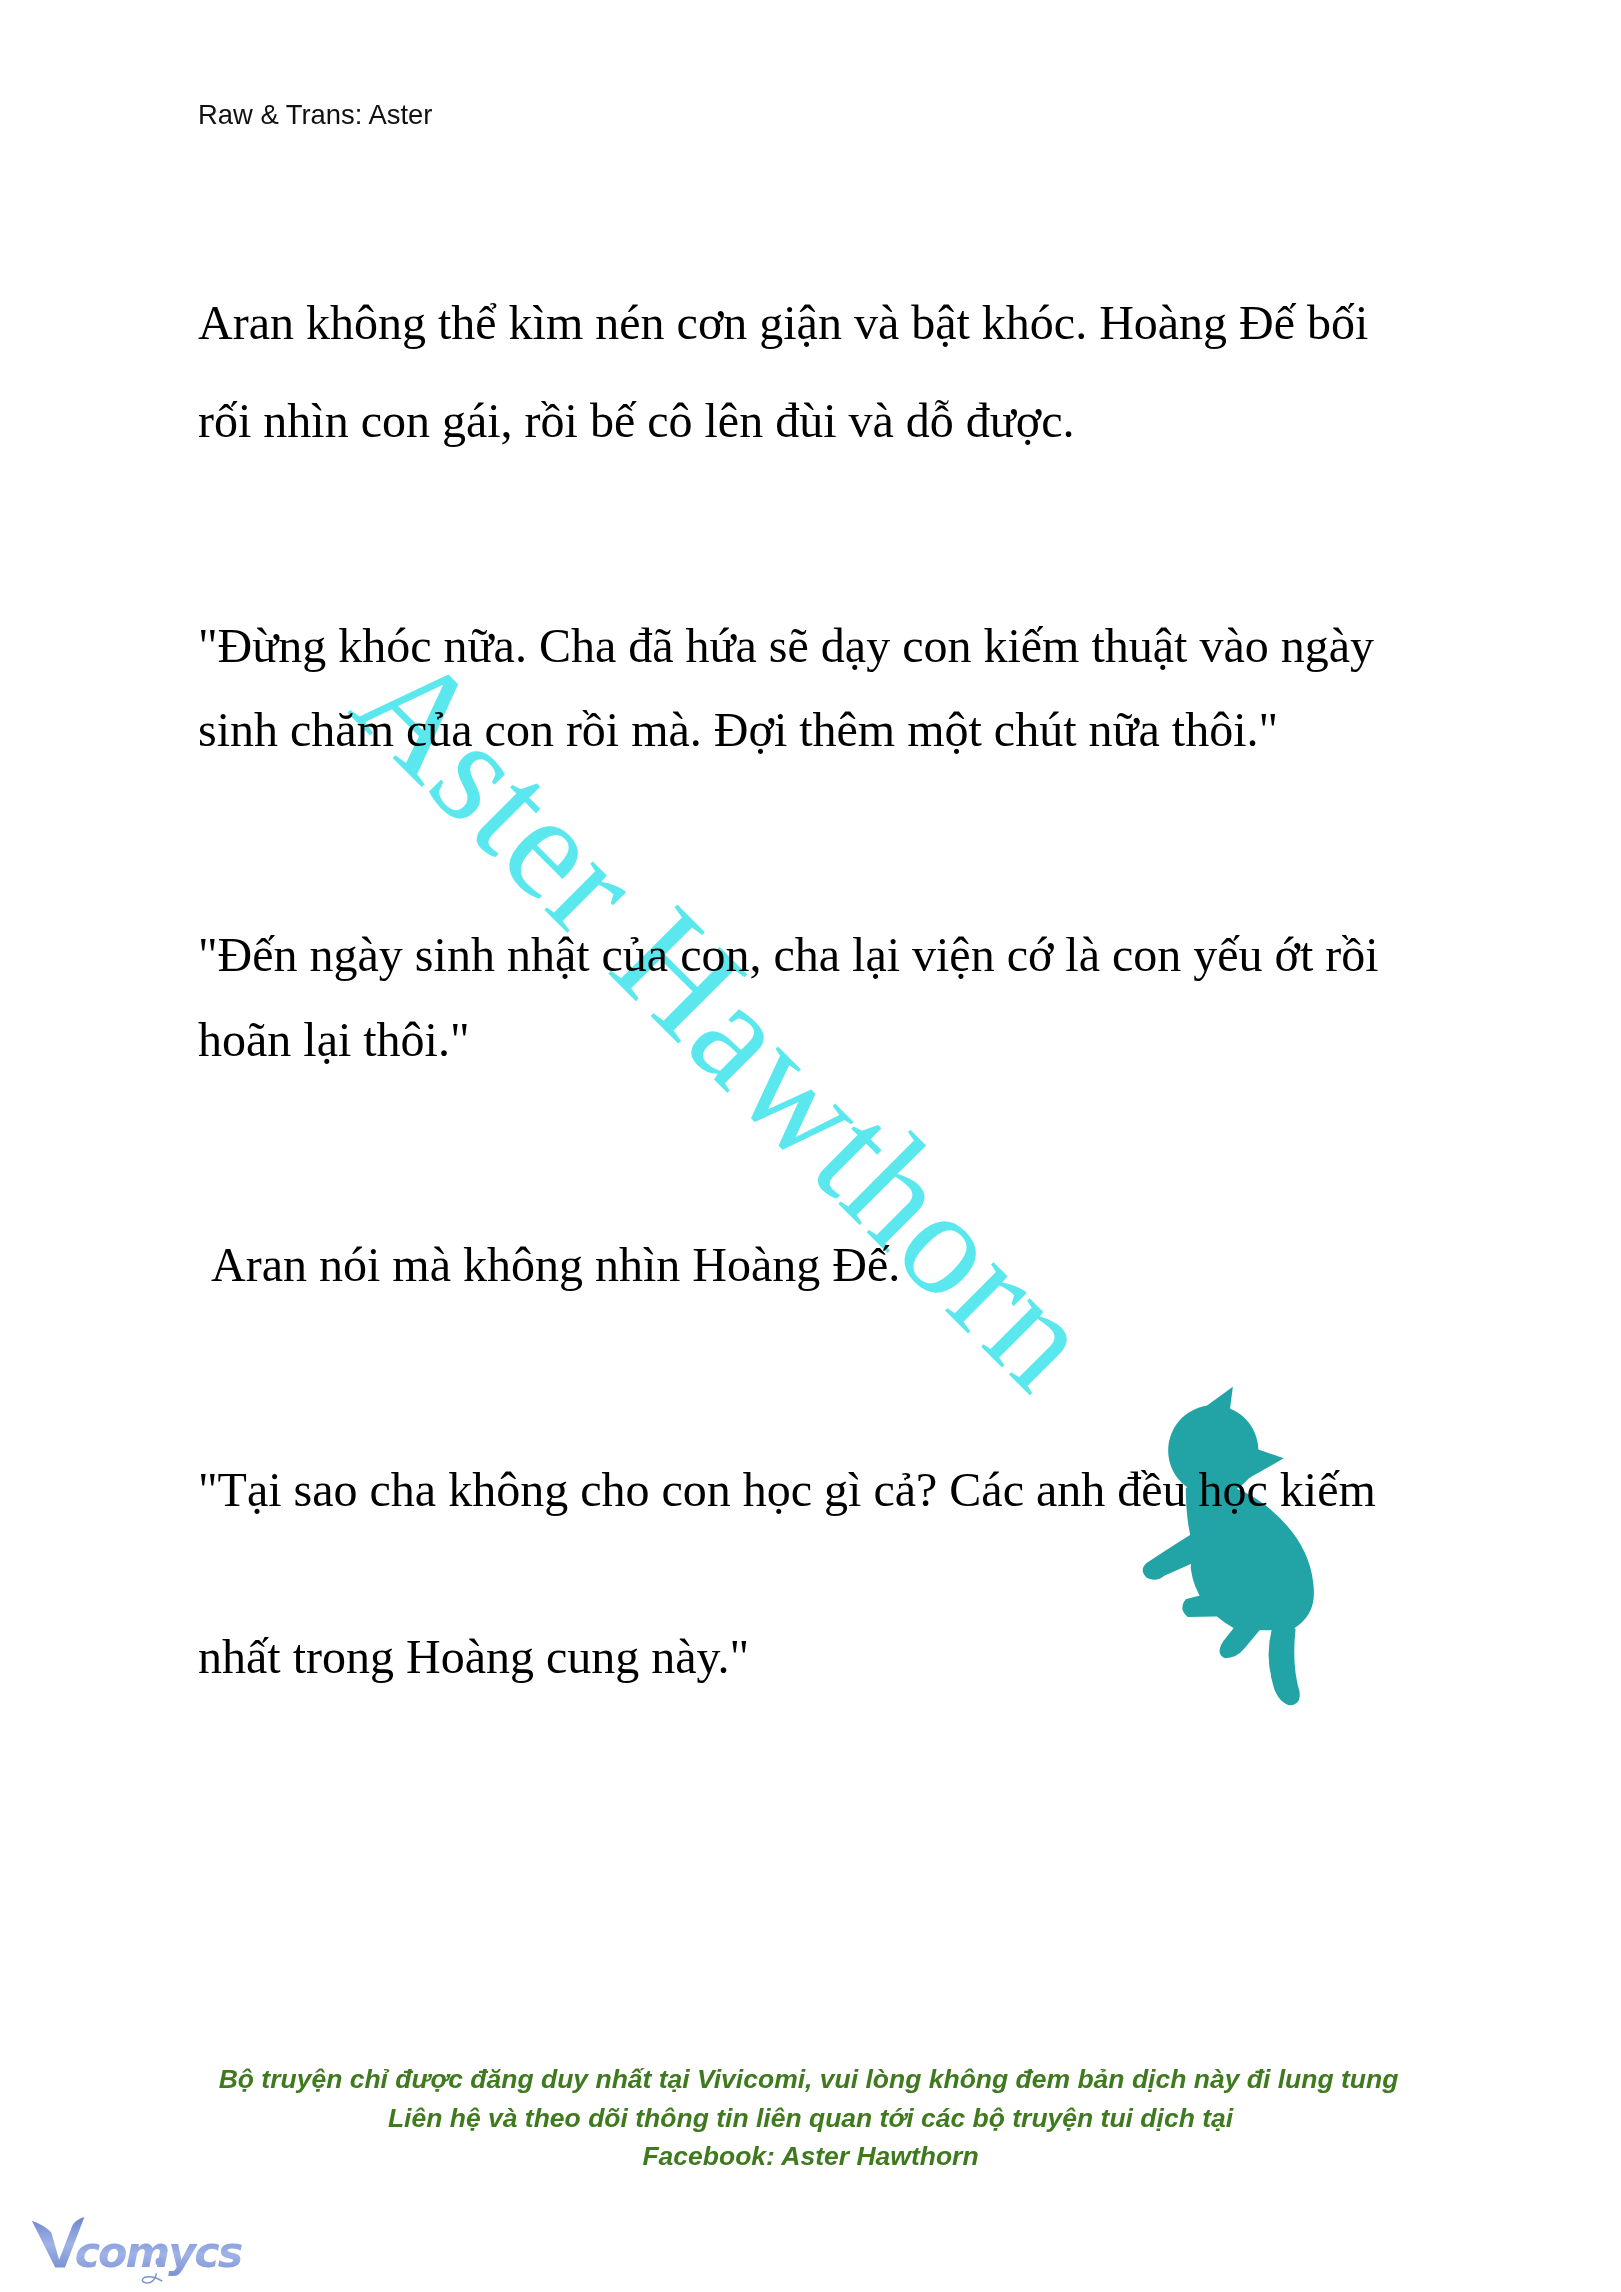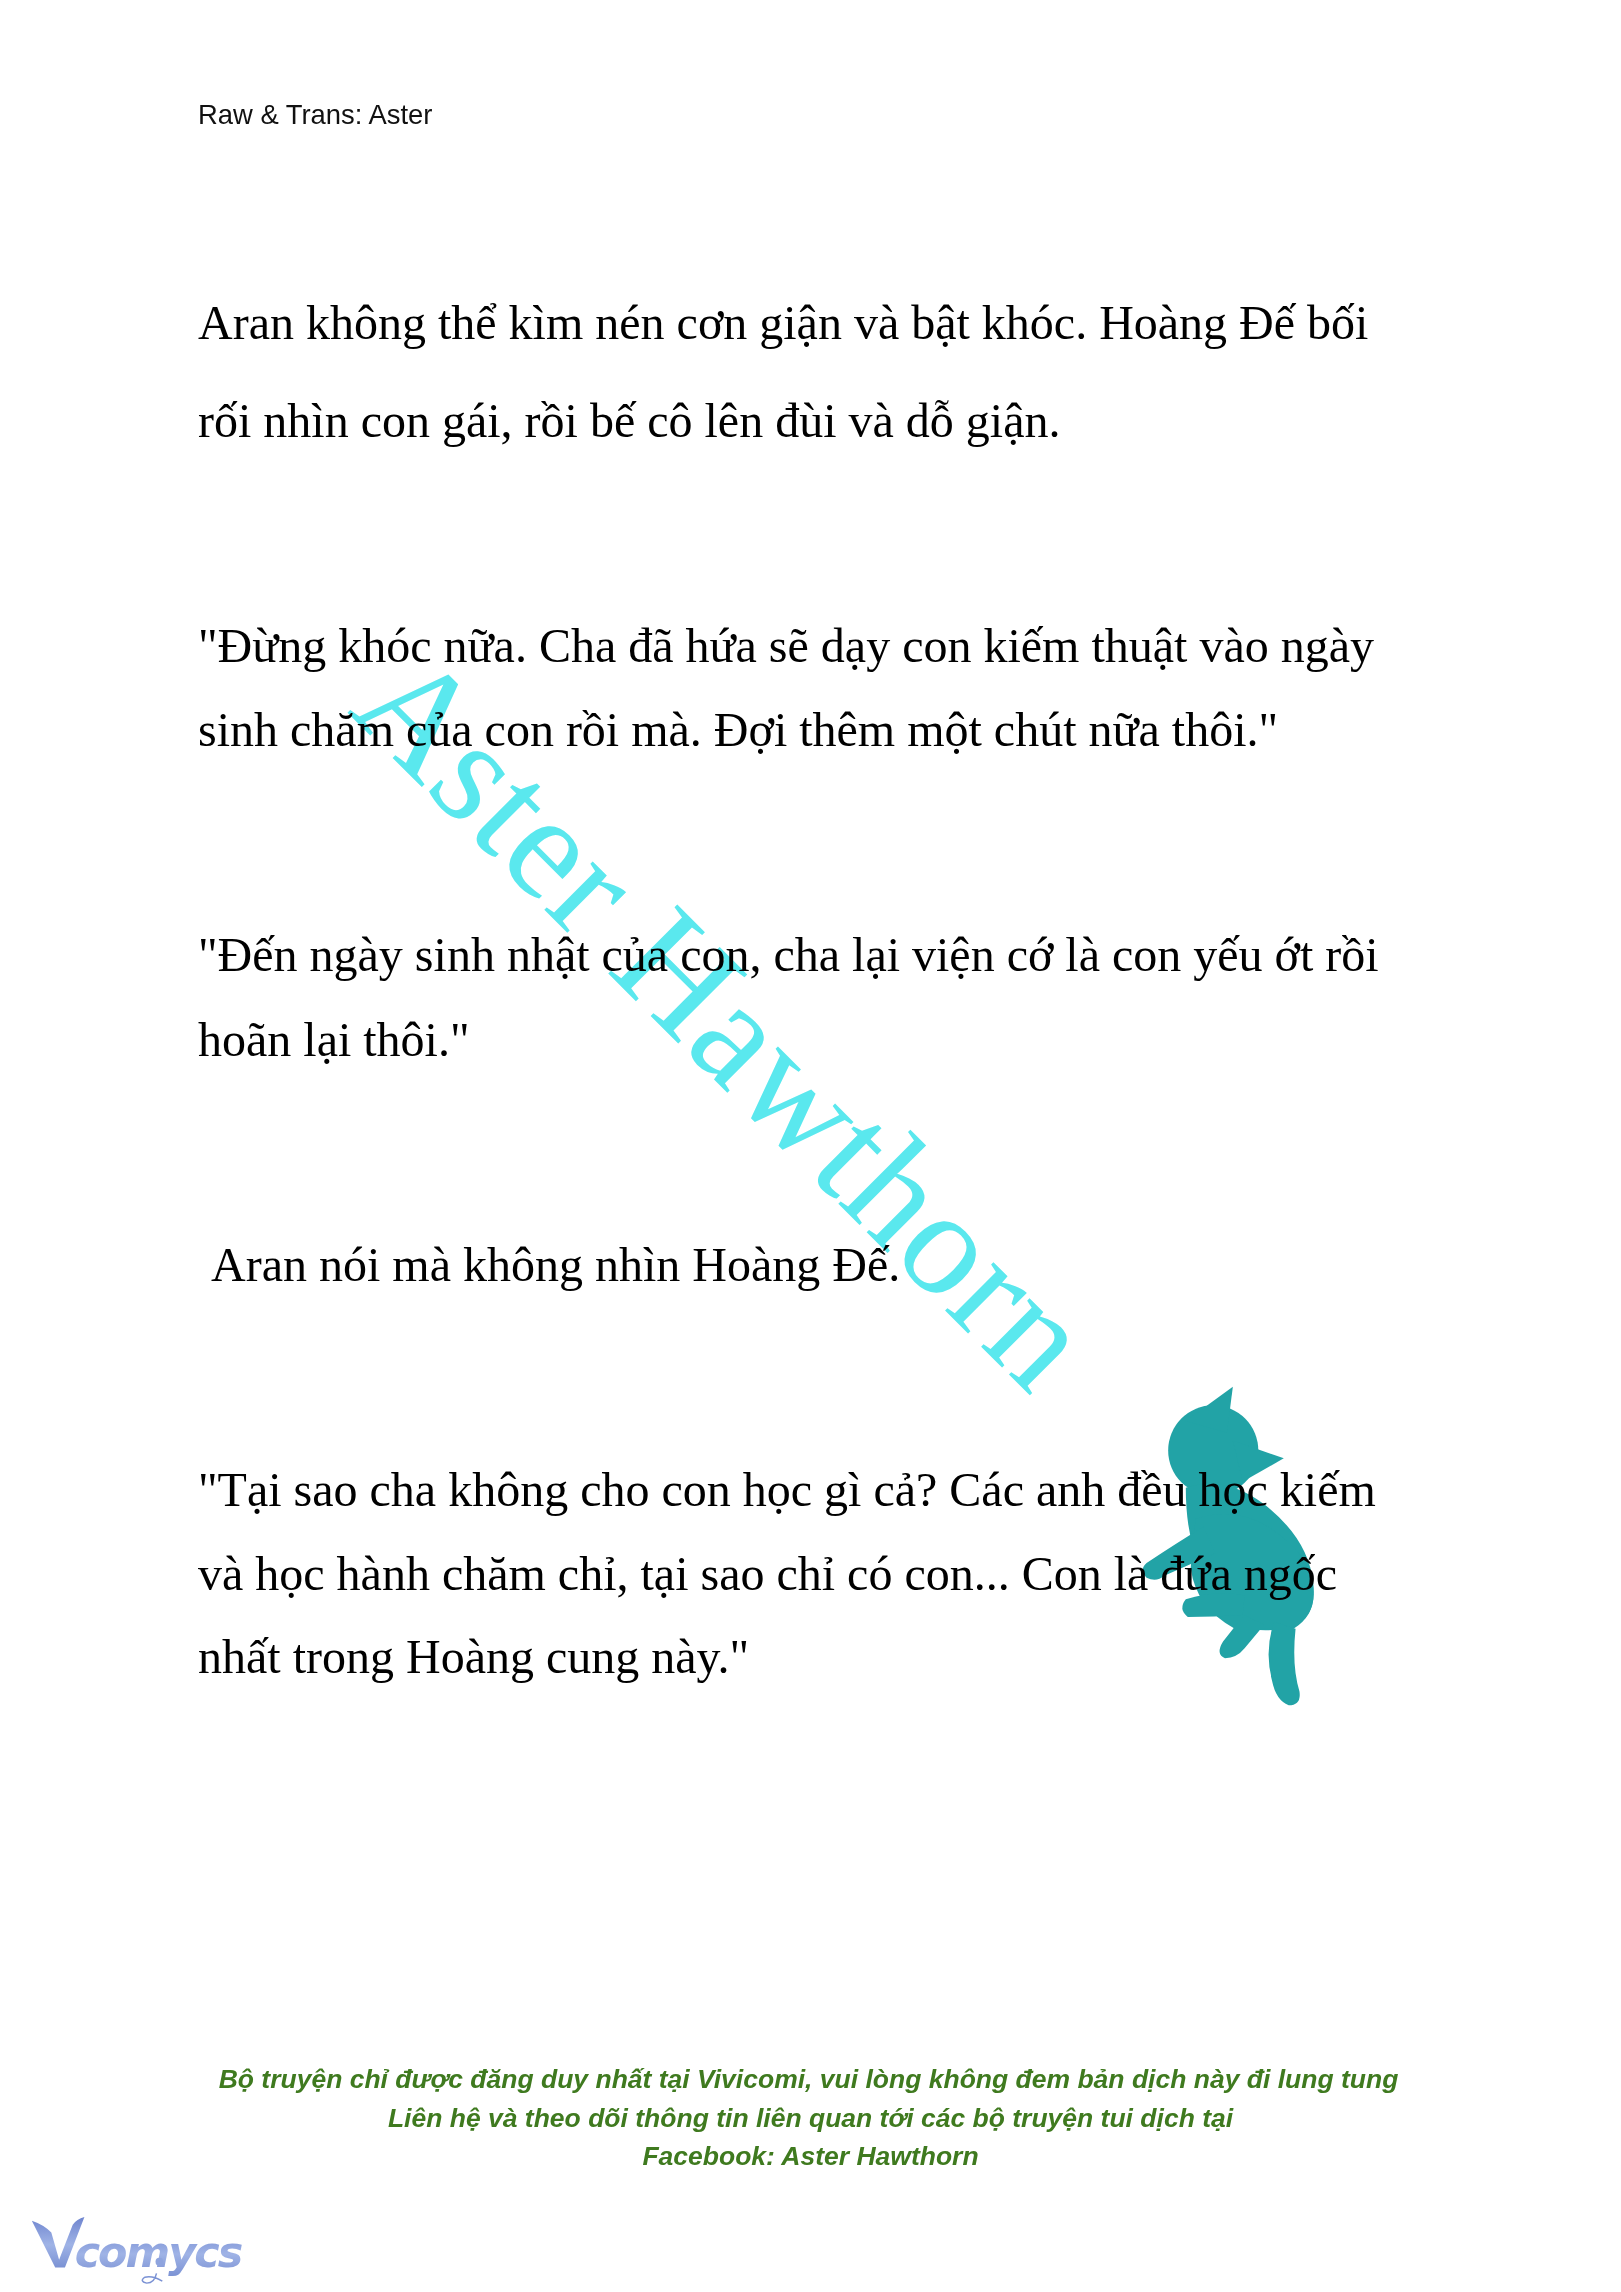--- a/index.html
+++ b/index.html
@@ -85,32 +85,31 @@
     }
   </style>
 </head>
 <body>
 
 <div class="page">
 
   <div class="header">Raw &amp; Trans: Aster</div>
 
   <div class="body-line" style="top:295px;">Aran không thể kìm nén cơn giận và bật khóc. Hoàng Đế bối</div>
-  <div class="body-line" style="top:393px;">rối nhìn con gái, rồi bế cô lên đùi và dỗ giận.</div>
+  <div class="body-line" style="top:393px;">rối nhìn con gái, rồi bế cô lên đùi và dỗ được.</div>
 
   <div class="body-line" style="top:618px;">"Đừng khóc nữa. Cha đã hứa sẽ dạy con kiếm thuật vào ngày</div>
   <div class="body-line" style="top:702px;">sinh chăm của con rồi mà. Đợi thêm một chút nữa thôi."</div>
 
   <div class="body-line" style="top:927px;">"Đến ngày sinh nhật của con, cha lại viện cớ là con yếu ớt rồi</div>
   <div class="body-line" style="top:1012px;">hoãn lại thôi."</div>
 
   <div class="body-line" style="top:1237px;margin-left:13px;">Aran nói mà không nhìn Hoàng Đế.</div>
 
   <div class="body-line" style="top:1462px;">"Tại sao cha không cho con học gì cả? Các anh đều học kiếm</div>
-  <div class="body-line" style="top:1546px;">và học hành chăm chỉ, tại sao chỉ có con... Con là đứa ngốc</div>
   <div class="body-line" style="top:1629px;">nhất trong Hoàng cung này."</div>
 
   <div class="watermark">Aster Hawthorn</div>
 
   <svg class="cat" viewBox="0 0 220 350" xmlns="http://www.w3.org/2000/svg">
     <g fill="#22a3a6">
 
       <circle cx="98" cy="80" r="46"></circle>
 
       <polygon points="70,50 118,15 112,62"></polygon>

